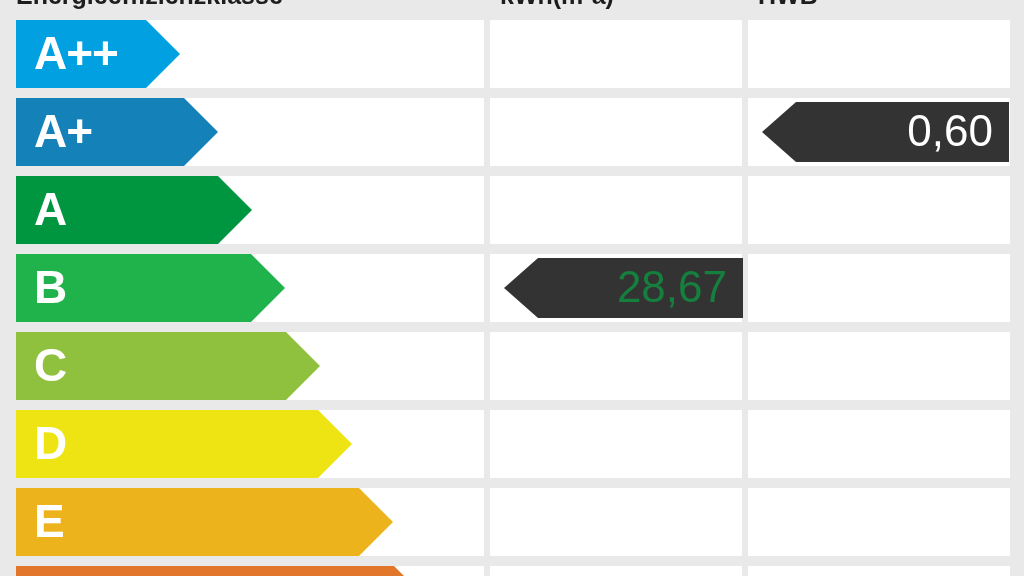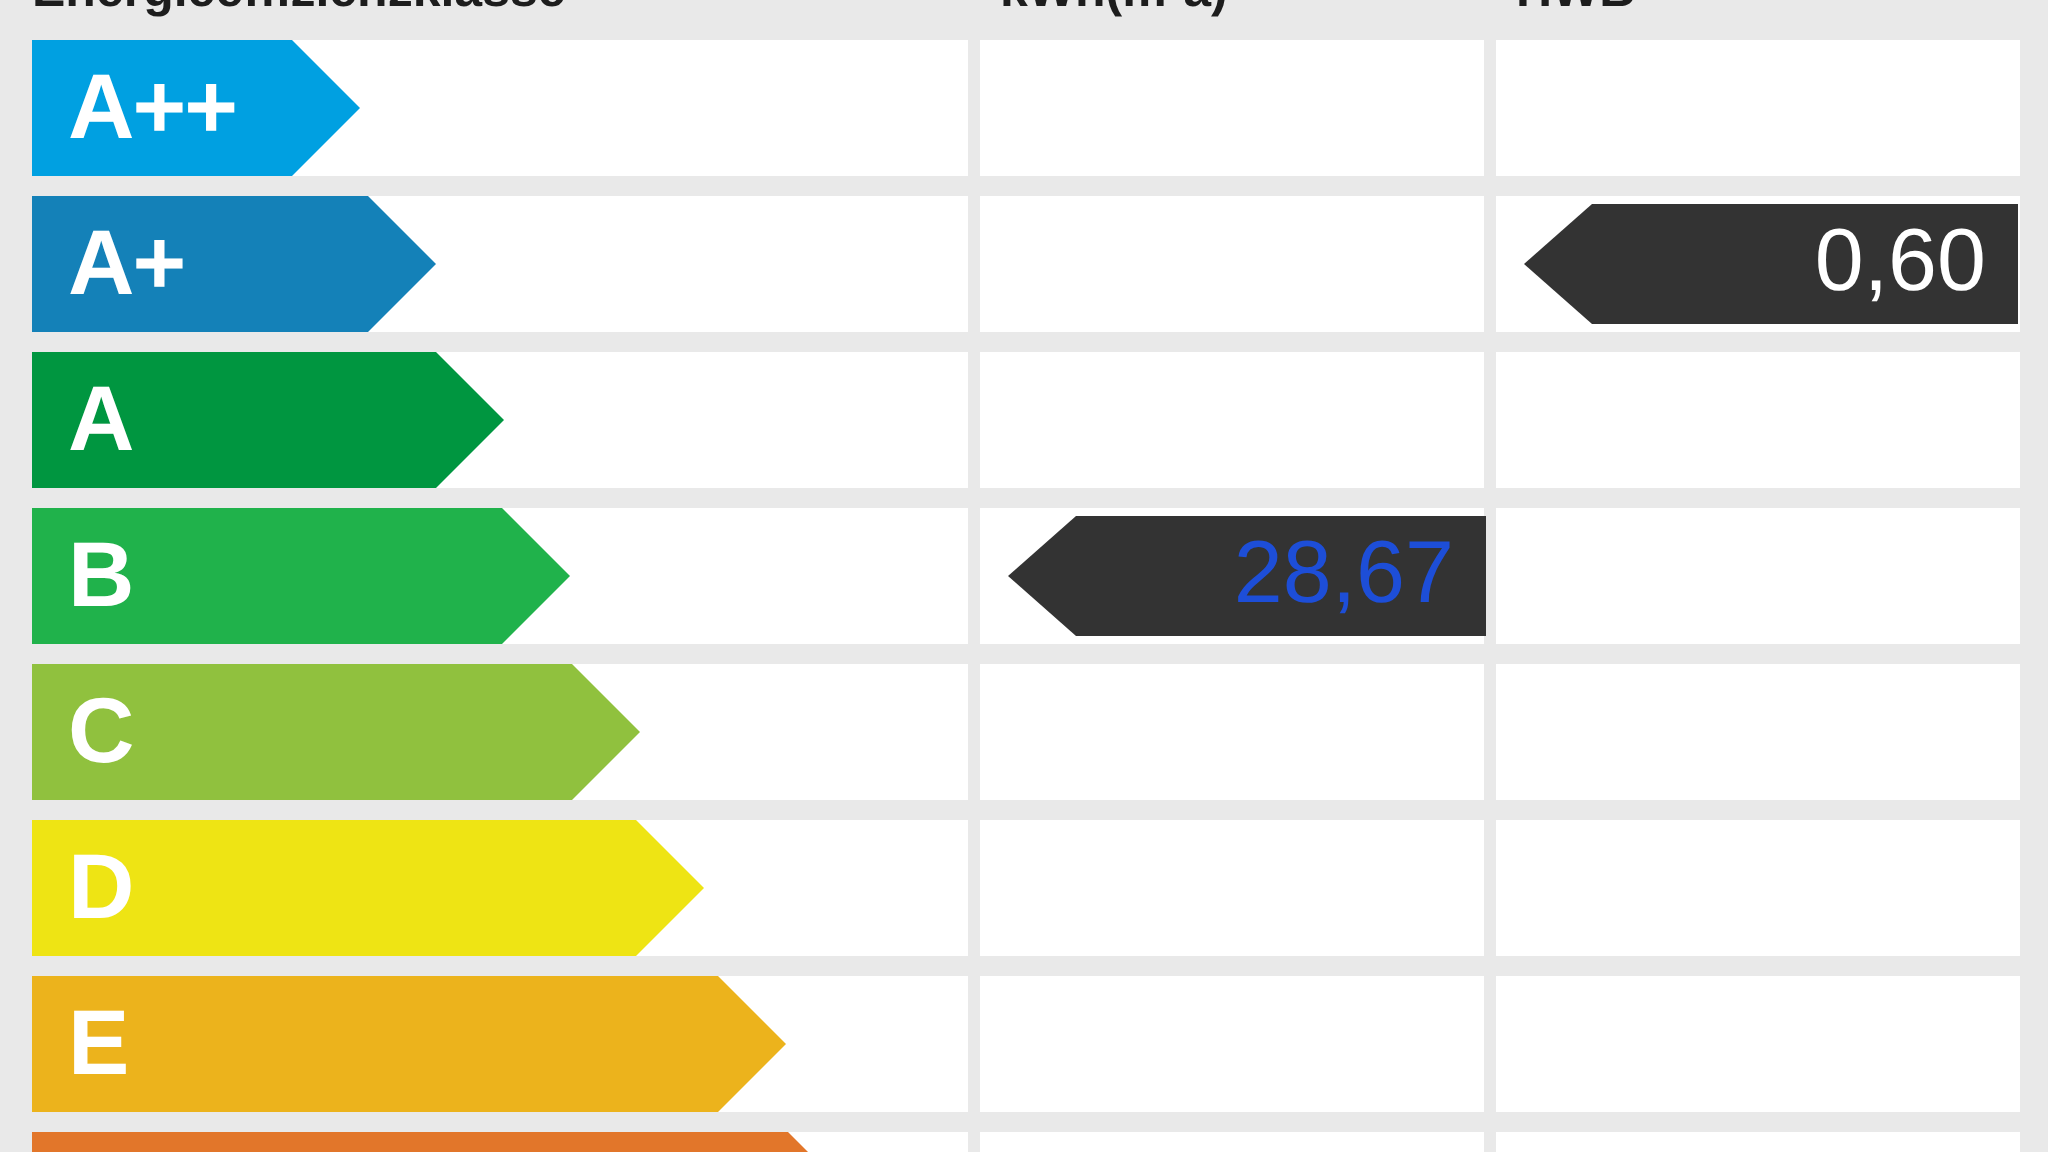--- a/index.html
+++ b/index.html
@@ -123,21 +123,21 @@
         <div class="bar" style="left: 16px; width: 269px; height: 68px;">
           <svg width="269" height="68" viewBox="0 0 269 68" style="position: absolute; left: 0px; top: 0px;">
             <path d="M0,0 L235,0 L269,34 L235,68 L0,68 Z" fill="#20b24b"></path>
           </svg>
           <span class="label" style="color: rgb(255, 255, 255);">B</span>
         </div>
         <div class="badge" style="left: 504px; width: 239px;">
           <svg width="239" height="60" viewBox="0 0 239 60" style="position: absolute; left: 0px; top: 0px;">
             <path d="M34,0 L239,0 L239,60 L34,60 L0,30 Z" fill="#333333"></path>
           </svg>
-          <span class="btext" style="color: #1d4ed8;">28,67</span>
+          <span class="btext" style="color: #15803d;">28,67</span>
         </div>
       </div>
       <div class="row" style="top: 332px; background: rgb(255, 255, 255);">
         <div class="row-left-edge" style="background: rgb(233, 233, 233);"></div>
         <div class="row-right-edge" style="background: rgb(233, 233, 233);"></div>
         <div class="cell-line cl1" style="left: 484px; background: rgb(233, 233, 233);"></div>
         <div class="cell-line cl2" style="left: 742px; background: rgb(233, 233, 233);"></div>
         <div class="bar" style="left: 16px; width: 304px; height: 68px;">
           <svg width="304" height="68" viewBox="0 0 304 68" style="position: absolute; left: 0px; top: 0px;">
             <path d="M0,0 L270,0 L304,34 L270,68 L0,68 Z" fill="#90c13e"></path>

